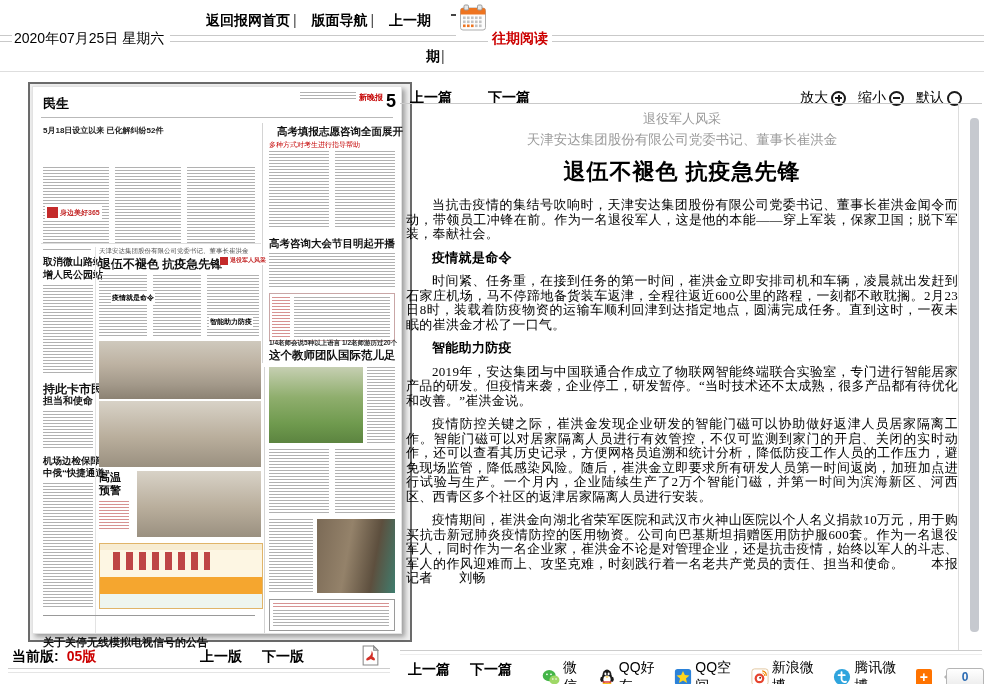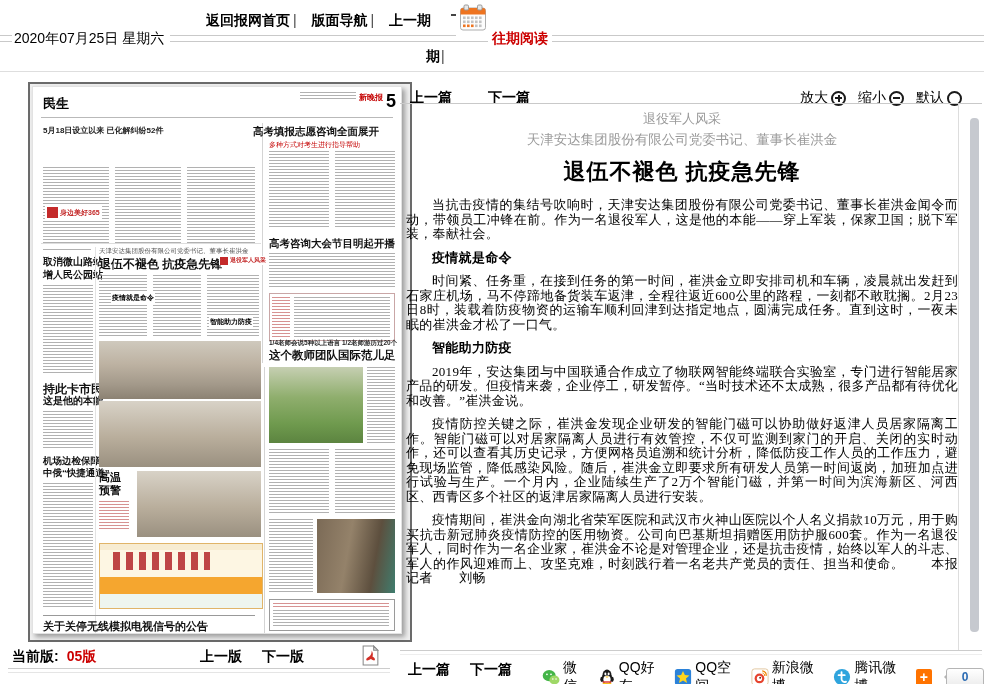--- a/index.html
+++ b/index.html
@@ -157,38 +157,38 @@
     <span class="kick" style="left:10px;top:38px;font-size:8px;">5月18日设立以来  已化解纠纷52件</span>
     <span class="gk" style="left:10px;top:80px;width:66px;height:78px;"></span>
     <span class="gk" style="left:82px;top:80px;width:66px;height:78px;"></span>
     <span class="gk" style="left:154px;top:80px;width:68px;height:78px;"></span>
     <span class="badge365">
       <span class="sq"></span>
       <span class="tx">身边美好365</span>
     </span>
 
     <span class="vr" style="left:229px;top:36px;height:240px;"></span>
-    <span class="bigt" style="left:220px;top:38px;font-size:10.5px;">高考填报志愿咨询全面展开</span>
+    <span class="bigt" style="left:244px;top:38px;font-size:10.5px;">高考填报志愿咨询全面展开</span>
     <span style="left:236px;top:53px;font-size:7px;color:#c40000;white-space:nowrap;">多种方式对考生进行指导帮助</span>
     <span class="gk" style="left:236px;top:64px;width:60px;height:78px;"></span>
     <span class="gk" style="left:302px;top:64px;width:60px;height:78px;"></span>
     <span class="bigt" style="left:236px;top:150px;font-size:10.5px;">高考咨询大会节目明起开播</span>
     <span class="gk" style="left:236px;top:166px;width:126px;height:34px;"></span>
     <span class="tbox" style="left:236px;top:206px;width:124px;height:46px;">
       <span class="gkr" style="left:2px;top:3px;width:18px;height:40px;"></span>
       <span class="gk" style="left:24px;top:3px;width:96px;height:40px;"></span>
     </span>
 
     <span class="thr" style="left:8px;top:156px;width:220px;border-top-color:#ddd;"></span>
     <span class="gk" style="left:10px;top:162px;width:48px;height:3px;"></span>
     <span class="bigt" style="left:10px;top:168px;font-size:10px;">取消微山路站</span>
     <span class="bigt" style="left:10px;top:181px;font-size:10px;">增人民公园站</span>
     <span class="gk" style="left:10px;top:198px;width:50px;height:90px;"></span>
     <span class="bigt" style="left:10px;top:294px;font-size:12px;">持此卡市民</span>
-    <span class="bigt" style="left:10px;top:307px;font-size:10px;">这是他的本能</span>
+    <span class="bigt" style="left:10px;top:307px;font-size:10px;">担当和使命</span>
     <span class="gk" style="left:10px;top:324px;width:50px;height:38px;"></span>
     <span class="bigt" style="left:10px;top:368px;font-size:9.5px;">机场边检保障</span>
     <span class="bigt" style="left:10px;top:380px;font-size:9.5px;">中俄“快捷通道”</span>
     <span class="gk" style="left:10px;top:396px;width:50px;height:126px;"></span>
 
     <span class="vr" style="left:62px;top:160px;height:386px;border-left-color:#e3e3e3;"></span>
     <span style="left:66px;top:160px;font-size:6.5px;color:#555;width:158px;white-space:nowrap;overflow:hidden;">天津安达集团股份有限公司党委书记、董事长崔洪金</span>
     <span class="bigt" style="left:66px;top:169px;font-size:12px;">退伍不褪色 抗疫急先锋</span>
     <span class="rbadge" style="left:186px;top:169px;">
       <span class="sq"></span>
@@ -203,21 +203,21 @@
     <span class="ph ph-street2" style="left:66px;top:314px;width:162px;height:66px;"></span>
     <span class="bigt" style="left:66px;top:384px;font-size:11px;line-height:13px;">
       <span style="position:static;display:block;">高温</span>
       <span style="position:static;display:block;text-align:right;">预警</span>
     </span>
     <span class="gkr" style="left:66px;top:414px;width:30px;height:30px;"></span>
     <span class="ph ph-street2" style="left:104px;top:384px;width:124px;height:66px;"></span>
     <span class="ph ph-ad" style="left:66px;top:456px;width:162px;height:64px;">
       <span class="ad-cal"></span>
     </span>
-    <span class="bigt" style="left:10px;top:528px;font-size:11px;border-top:1px solid #999;padding-top:3px;width:212px;position:absolute;">关于关停无线模拟电视信号的公告</span>
+    <span class="bigt" style="left:10px;top:528px;font-size:11px;border-top:1px solid #999;padding-top:19px;width:212px;position:absolute;">关于关停无线模拟电视信号的公告</span>
 
     <span class="vr" style="left:231px;top:280px;height:266px;"></span>
     <span class="kick" style="left:236px;top:252px;font-size:6.5px;width:128px;overflow:hidden;">1/4老师会说5种以上语言  1/2老师游历过20个以上国家</span>
     <span class="bigt" style="left:236px;top:261px;font-size:11.5px;">这个教师团队国际范儿足</span>
     <span class="ph ph-grass" style="left:236px;top:280px;width:94px;height:76px;"></span>
     <span class="gk" style="left:334px;top:280px;width:28px;height:76px;"></span>
     <span class="gk" style="left:236px;top:362px;width:60px;height:64px;"></span>
     <span class="gk" style="left:302px;top:362px;width:60px;height:64px;"></span>
     <span class="gk" style="left:236px;top:432px;width:44px;height:74px;"></span>
     <span class="ph ph-books" style="left:284px;top:432px;width:78px;height:74px;"></span>

